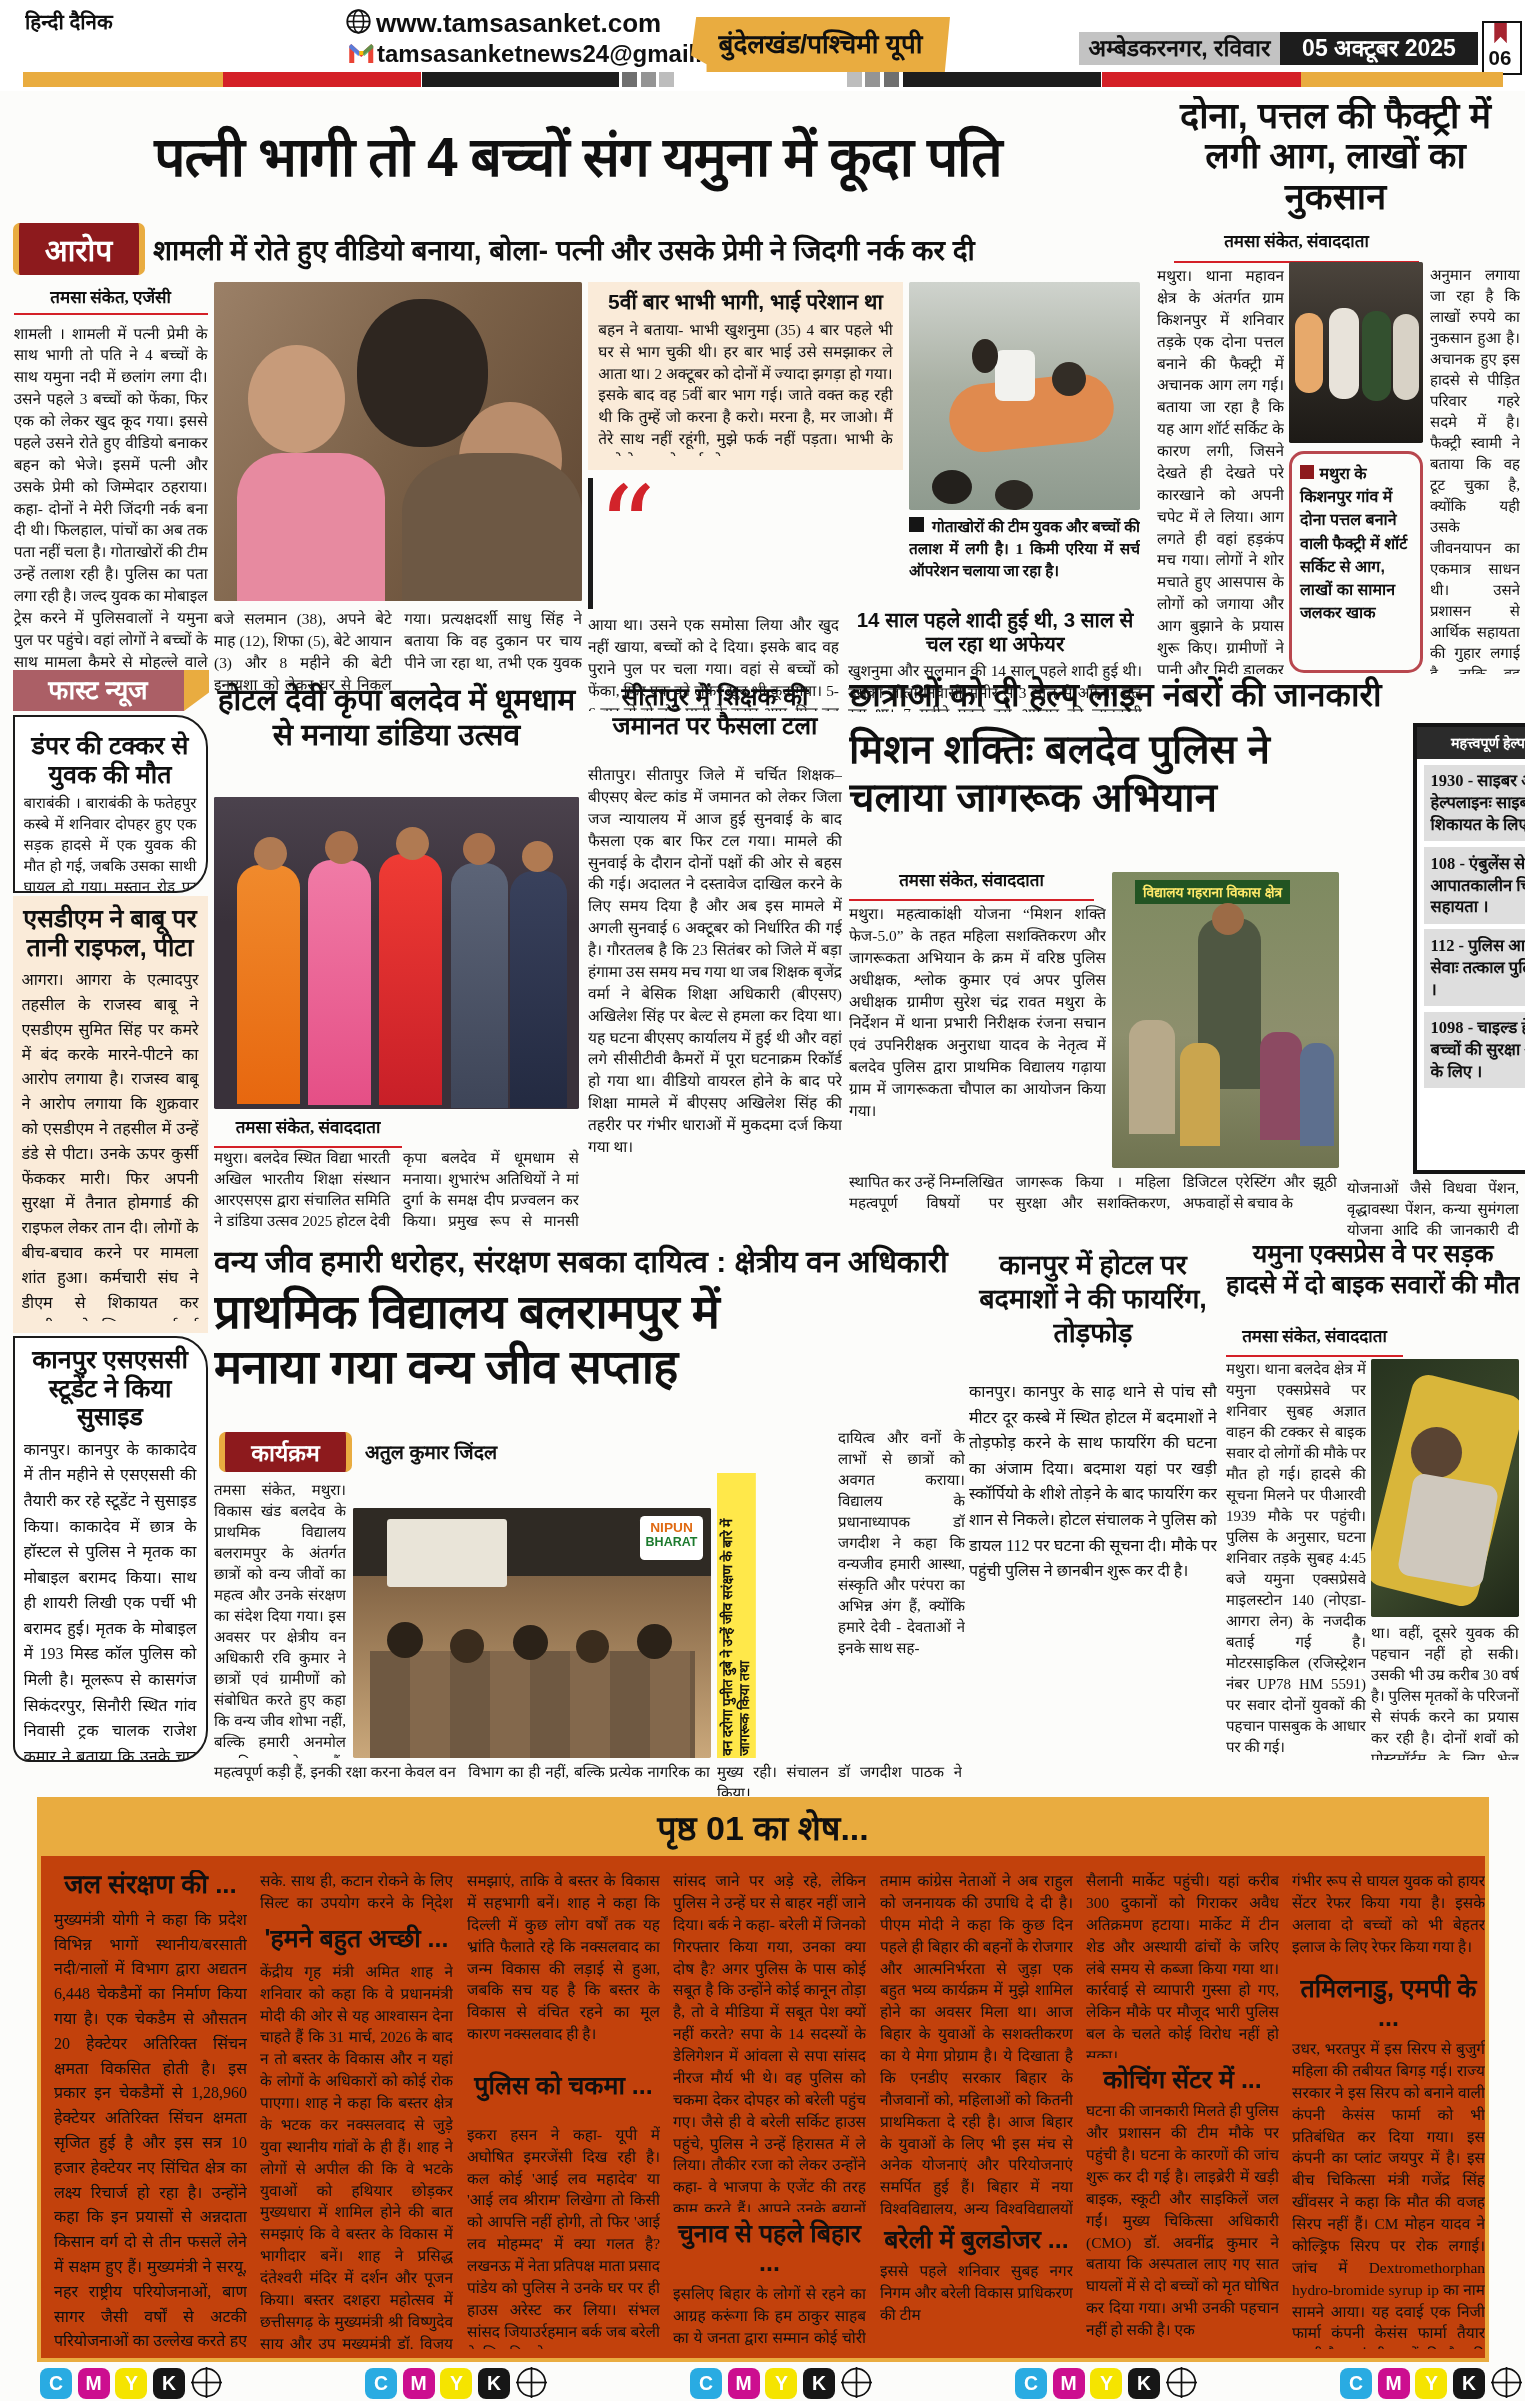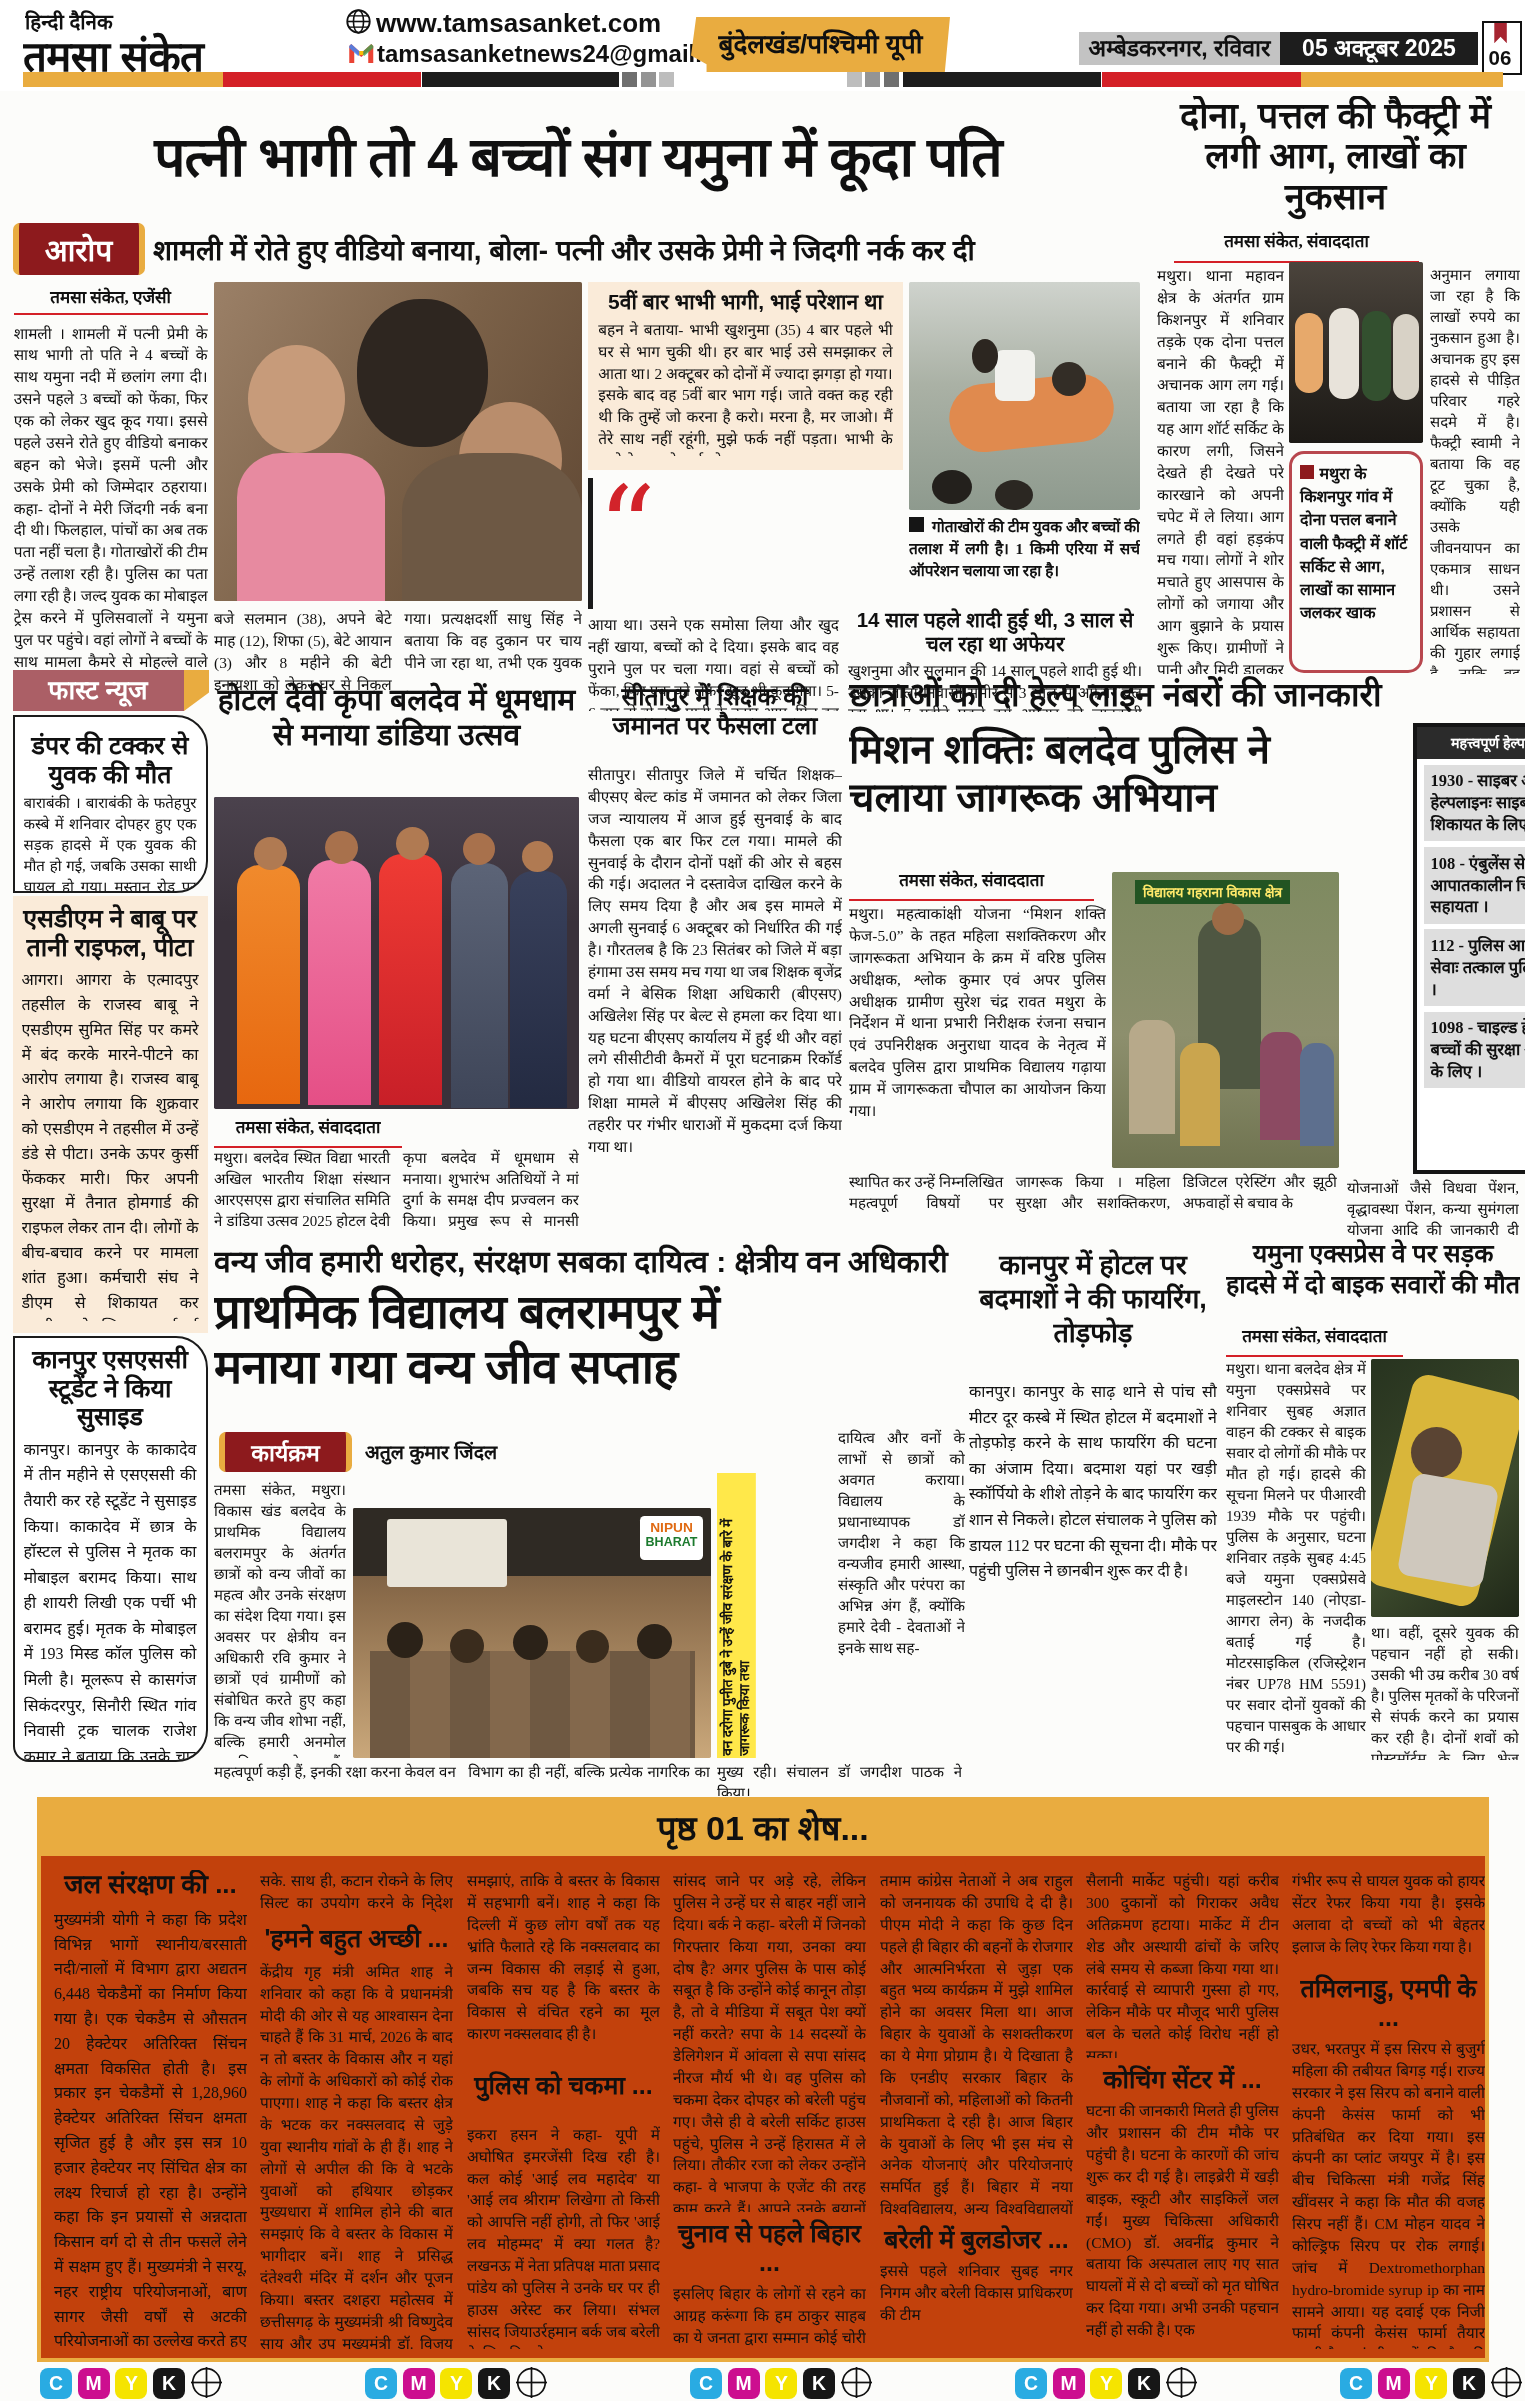--- a/index.html
+++ b/index.html
@@ -30,21 +30,20 @@
   .cmyk .chip{width:32px;height:31px;border-radius:8px;color:#fff;display:flex;align-items:center;justify-content:center;
               font-family:"Liberation Sans",sans-serif;font-weight:bold;font-size:19.4px}
   .vtext{writing-mode:vertical-rl;transform:rotate(180deg);background:#ffe84a;font-weight:bold;
          font-size:13.7px;line-height:1.25;padding:3.4px 2.3px;display:inline-block}
 </style>
 </head>
 <body>
 
 <div class="abs" style="left:0;top:0;width:1526px;height:91px;background:#fff">
   <div class="abs sans b" style="left:25px;top:6.8px;width:194px;height:25px;font-size:20.5px">हिन्दी दैनिक</div>
-  <div class="abs sans b" style="left:23px;top:26px;width:331px;height:48px;font-size:42px;letter-spacing:-0.6px">तमसा संकेत</div>
   <span class="abs" style="left:345px;top:8px;width:27px;height:27px">
     <svg width="27" height="27" viewBox="0 0 24 24">
         <circle cx="12" cy="12" r="10" fill="none" stroke="#111" stroke-width="1.6"></circle>
         <ellipse cx="12" cy="12" rx="4.5" ry="10" fill="none" stroke="#111" stroke-width="1.4"></ellipse>
         <line x1="2" y1="12" x2="22" y2="12" stroke="#111" stroke-width="1.4"></line>
         <line x1="3.5" y1="7" x2="20.5" y2="7" stroke="#111" stroke-width="1.2"></line>
         <line x1="3.5" y1="17" x2="20.5" y2="17" stroke="#111" stroke-width="1.2"></line>
       </svg>
   </span>
   <div class="abs sans b" style="left:376px;top:8px;width:319px;height:28.5px;font-size:26px">www.tamsasanket.com</div>

